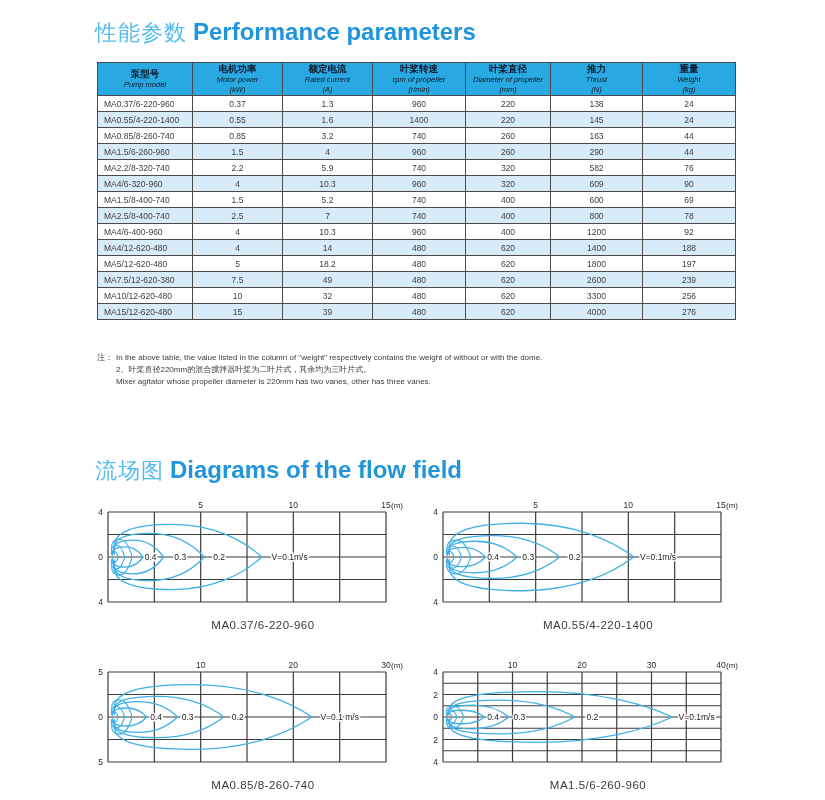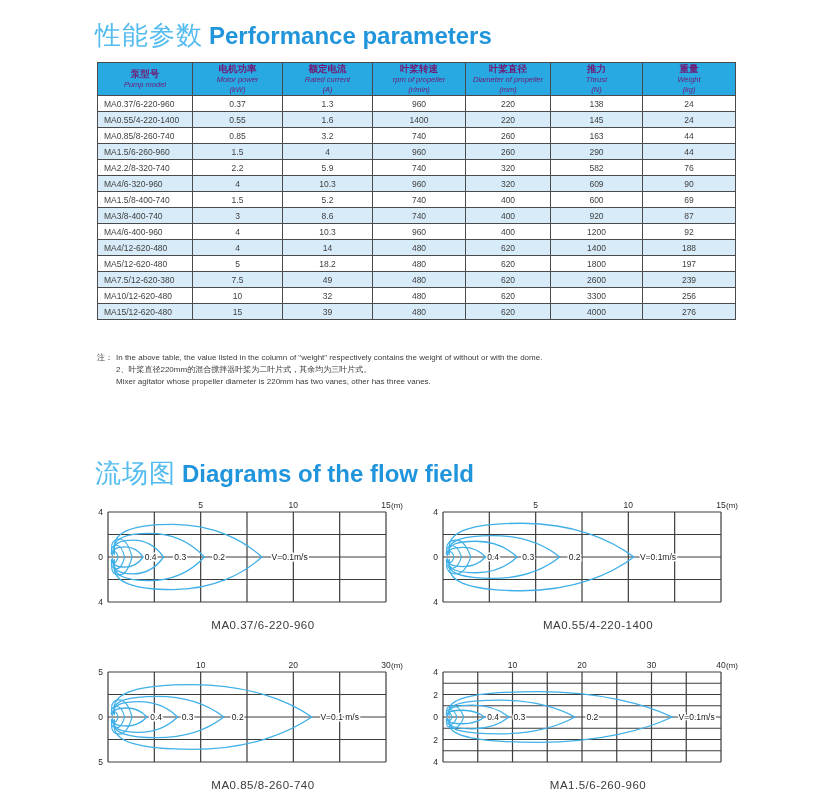--- a/index.html
+++ b/index.html
@@ -3,32 +3,32 @@
 <meta charset="utf-8">
 <style>
   * { margin:0; padding:0; box-sizing:border-box; }
   html,body { background:#ffffff; }
   .page {
     position:relative; width:825px; height:800px; background:#fff;
     font-family:"Liberation Sans","DejaVu Sans",sans-serif; overflow:hidden;
   }
   
   .sec-title { position:absolute; left:95px; white-space:nowrap; }
-  .sec-title .zh { font-size:26px; color:#55bcef; letter-spacing:1px; }
+  .sec-title .zh { font-size:22px; color:#55bcef; letter-spacing:1px; }
   .sec-title .en { font-size:24px; color:#2095dc; font-weight:bold; margin-left:6px; }
   #sec1 { top:18px; }
   #sec2 { top:456px; }
 
   
   table.perf {
     position:absolute; left:97px; top:62px; width:638px;
     border-collapse:collapse; table-layout:fixed;
   }
   table.perf th {
-    background:#29a9e1; color:#701a75; border:1px solid #4a4a4a;
+    background:#29a9e1; color:#0f172a; border:1px solid #4a4a4a;
     height:32px; vertical-align:middle; font-weight:normal; padding:0 1px;
   }
   table.perf th .zh { font-size:9.5px; font-weight:bold; line-height:12px; }
   table.perf th .en { font-size:7.5px; font-style:italic; line-height:10px; }
   table.perf td {
     border:1px solid #4a4a4a; height:16px; text-align:center;
     font-size:8.5px; color:#3f3f3f; padding:0 2px; white-space:nowrap; overflow:hidden;
   }
   table.perf tbody tr:nth-child(even) td { background:#d7ebf8; }
   table.perf tbody tr:nth-child(odd) td { background:#ffffff; }
@@ -168,27 +168,27 @@
         <tr>
           <td class="model">MA1.5/8-400-740</td>
           <td>1.5</td>
           <td>5.2</td>
           <td>740</td>
           <td>400</td>
           <td>600</td>
           <td>69</td>
         </tr>
         <tr>
-          <td class="model">MA3/8-400-740</td>
-          <td>3</td>
-          <td>8.6</td>
+          <td class="model">MA2.5/8-400-740</td>
+          <td>2.5</td>
+          <td>7</td>
           <td>740</td>
           <td>400</td>
-          <td>920</td>
-          <td>87</td>
+          <td>800</td>
+          <td>78</td>
         </tr>
         <tr>
           <td class="model">MA4/6-400-960</td>
           <td>4</td>
           <td>10.3</td>
           <td>960</td>
           <td>400</td>
           <td>1200</td>
           <td>92</td>
         </tr>

